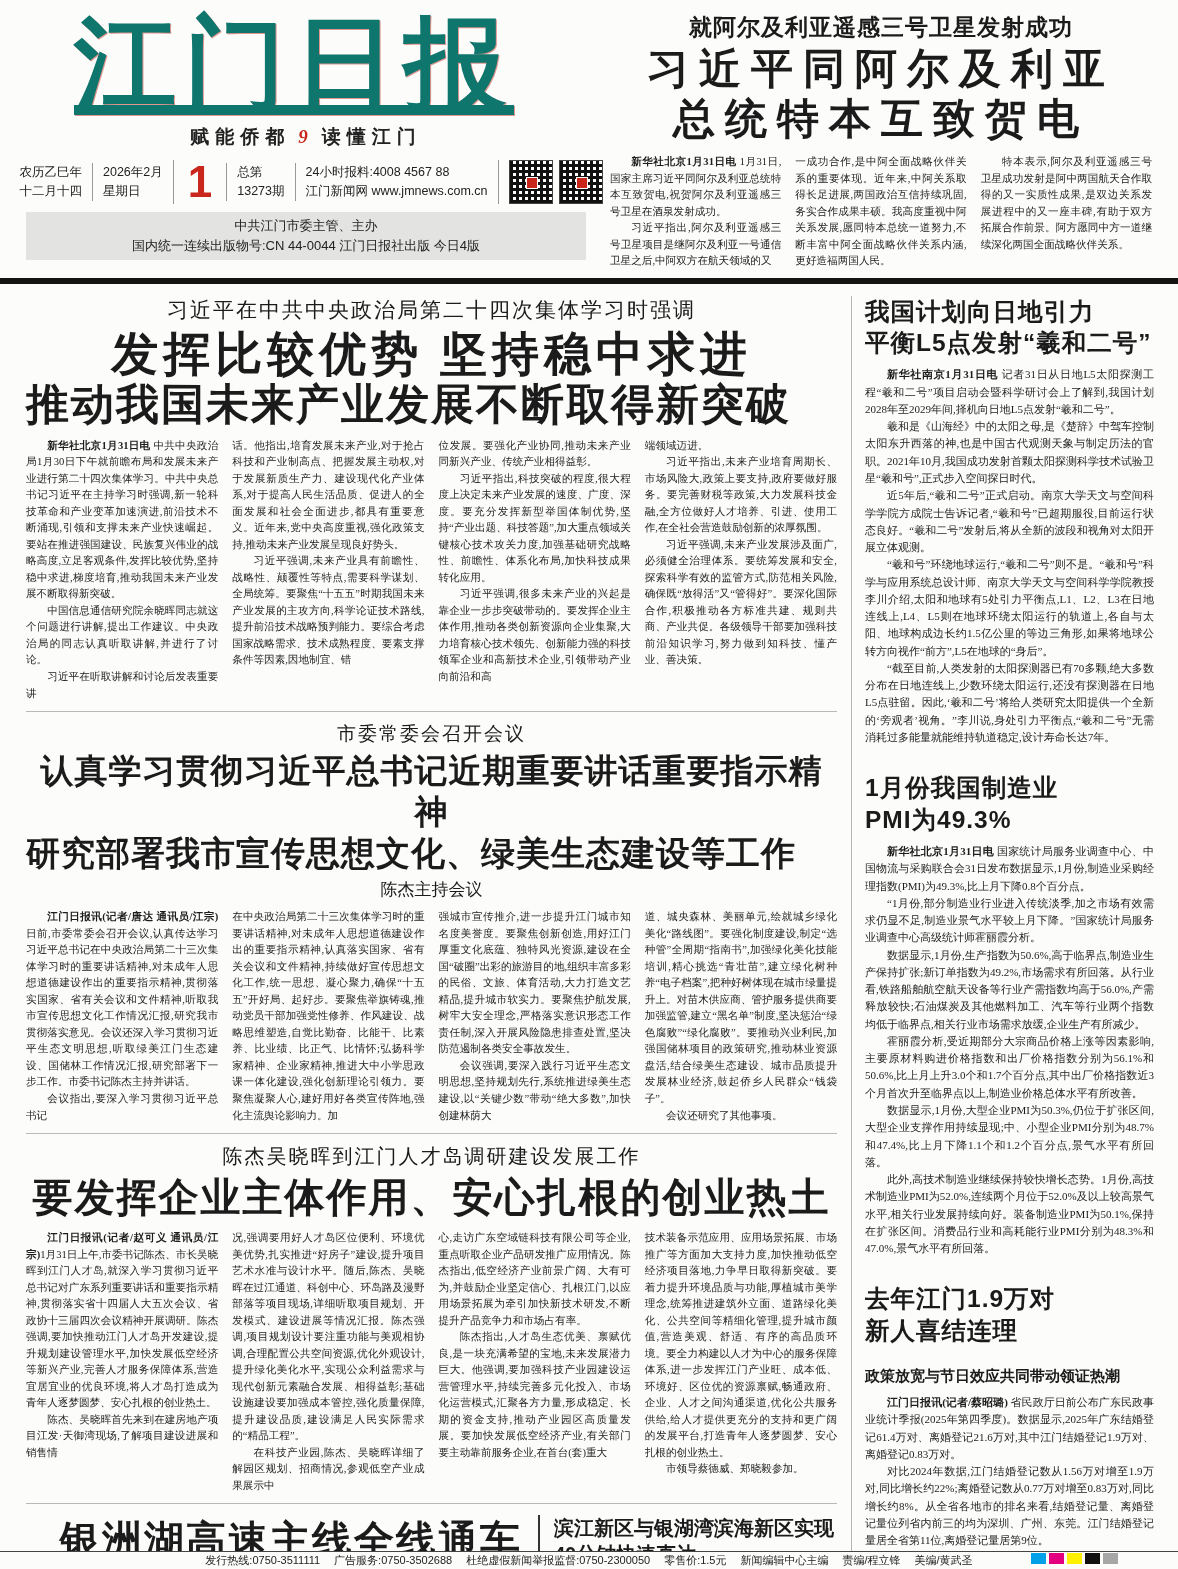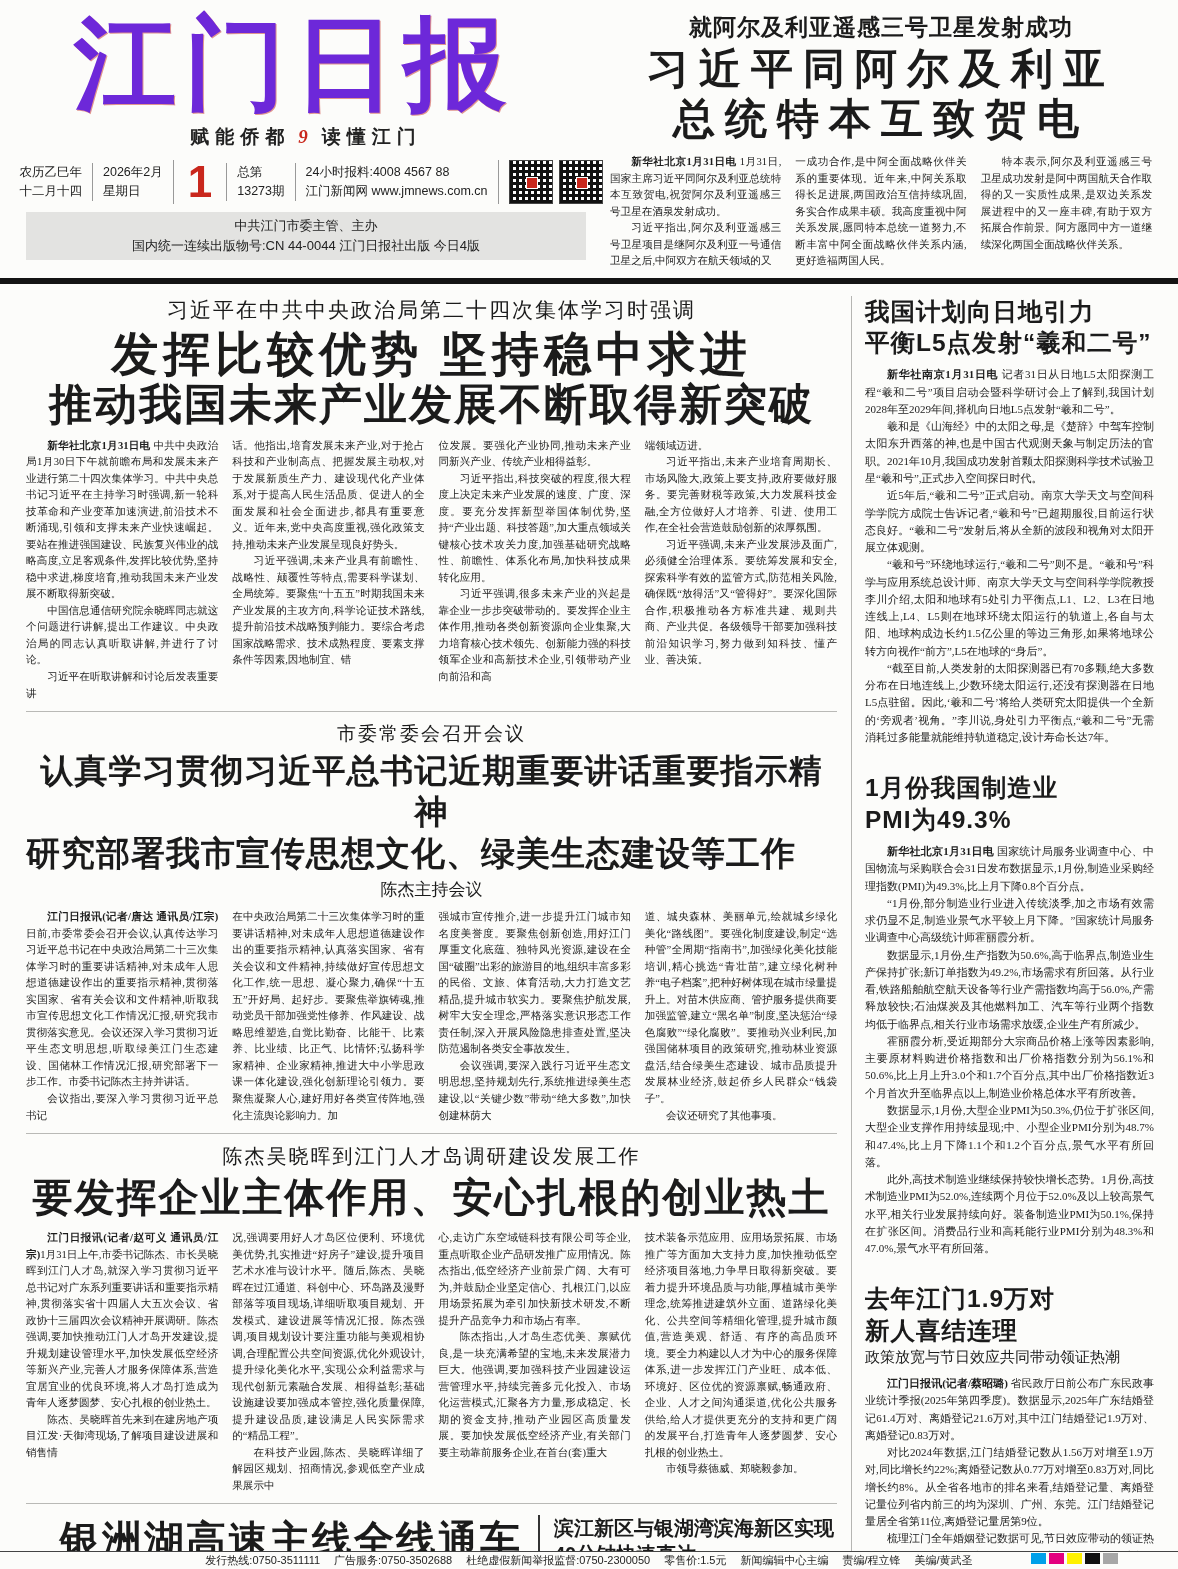--- a/index.html
+++ b/index.html
@@ -11,24 +11,25 @@
     background: #fcfcfa;
     overflow: hidden;
     font-family: "Liberation Serif", "DejaVu Serif", serif;
     color: #1b1b1b;
   }
   
   .header { display:flex; padding: 12px 26px 0 26px; }
   .header-left { width: 560px; flex: none; }
   .masthead-title {
     font-family: "Liberation Serif", serif;
-    font-weight: 900; color:#6d28d9;
+    font-weight: 900; color:#0f766e;
     font-size: 102px; line-height: 1.04;
     letter-spacing: 8px; padding-left: 48px;
     text-shadow: 1px 1px 0 #e0958f;
+    text-decoration: underline;
   }
   .slogan {
     text-align:center; font-size: 19px; letter-spacing: 6px;
     margin-top: 6px; font-weight: bold; color:#222;
   }
   .slogan-mark { color:#c9271c; font-style: italic; font-weight:900; margin: 0 8px; }
   .date-row {
     display:flex; align-items:center; justify-content:center;
     margin-top: 10px; font-family:"Liberation Sans",sans-serif;
   }
@@ -72,32 +73,32 @@
   .col p, .side-body p {
     font-size: 10.6px; line-height: 1.56; text-align: justify;
     text-indent: 2em; color:#1d1d1d;
   }
   .side-body p { font-size: 11px; line-height: 1.57; }
   .cont p:first-child { text-indent: 0; }
   .dl { font-weight: bold; }
   
   .kicker { text-align:center; font-family:"Liberation Sans",sans-serif; font-size:21px; font-weight:500; letter-spacing:2px; margin-bottom:4px; }
   .lead-t1 { text-align:center; font-size:47px; font-weight:900; letter-spacing:5px; line-height:1.12; }
-  .lead-t2 { text-align:center; font-size:43px; font-weight:900; letter-spacing:2px; line-height:1.15; margin-bottom:8px; }
+  .lead-t2 { font-size:43px; font-weight:900; letter-spacing:2px; line-height:1.15; margin-bottom:8px; }
   .committee-t1 { text-align:center; font-size:33px; font-weight:900; letter-spacing:1px; line-height:1.25; }
   .committee-t2 { text-align:left; font-size:34px; font-weight:900; letter-spacing:1px; line-height:1.2; }
   .byline-center { text-align:center; font-family:"Liberation Sans",sans-serif; font-size:17px; margin:4px 0 8px 0; }
   .talent-title { text-align:center; font-size:40px; font-weight:900; letter-spacing:2px; line-height:1.2; margin-bottom:8px; }
   
   .hw-head { display:flex; align-items:center; gap:16px; margin: 2px 0 8px 0; }
   .hw-title { font-size:40px; font-weight:900; letter-spacing:2px; white-space:nowrap; padding-left:34px; }
   .hw-sub { font-family:"Liberation Sans",sans-serif; font-size:20px; font-weight:600; border-left:2px solid #333; padding-left:14px; line-height:1.3; }
   
   .side-title { font-family:"Liberation Sans",sans-serif; font-size:24.5px; font-weight:800; line-height:1.28; letter-spacing:1px; }
-  .side-sub { font-family:"Liberation Sans",sans-serif; font-size:15px; font-weight:400; margin-top:2px; }
+  .side-sub { font-family:"Liberation Sans",sans-serif; font-size:15px; font-weight:700; margin-top:21px; }
   .side-body { margin-top:8px; }
   .side-gap { height: 26px; }
   
   .footer {
     position:absolute; left:0; right:0; bottom:0; height:18px;
     border-top:1px solid #444; background:#fcfcfa;
     display:flex; align-items:center; justify-content:center; gap:14px;
     font-family:"Liberation Sans",sans-serif; font-size:11px; color:#222;
   }
   .footer span { white-space:nowrap; }

